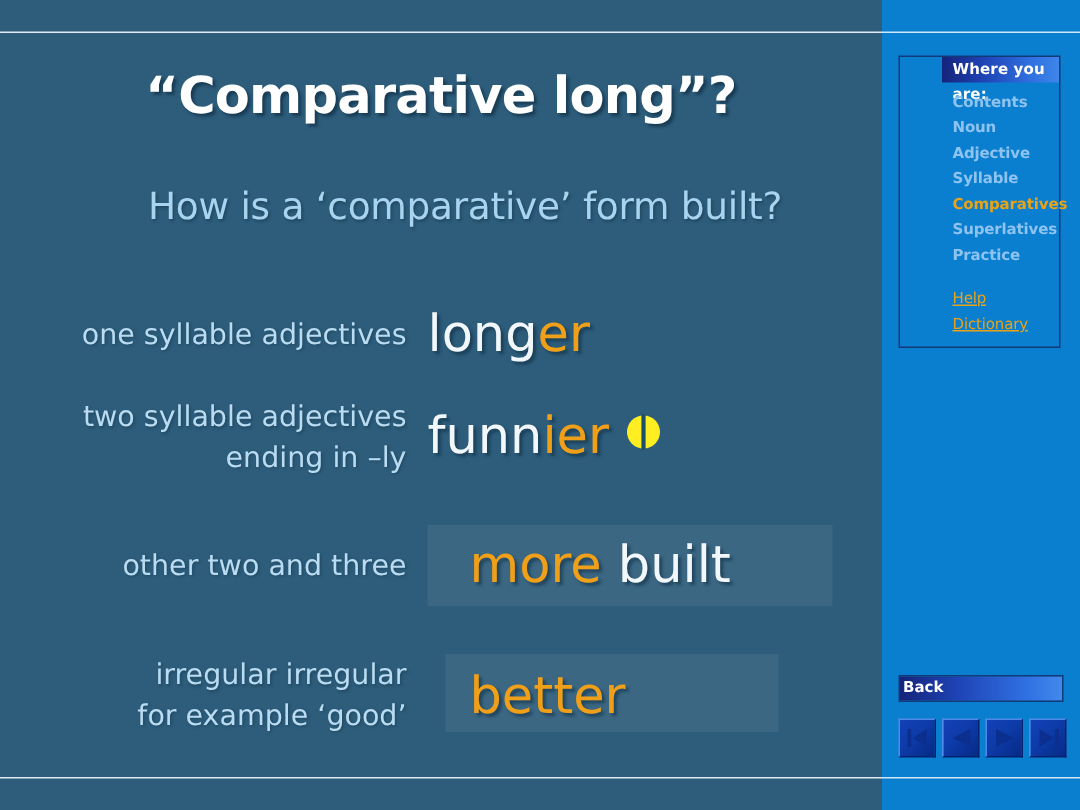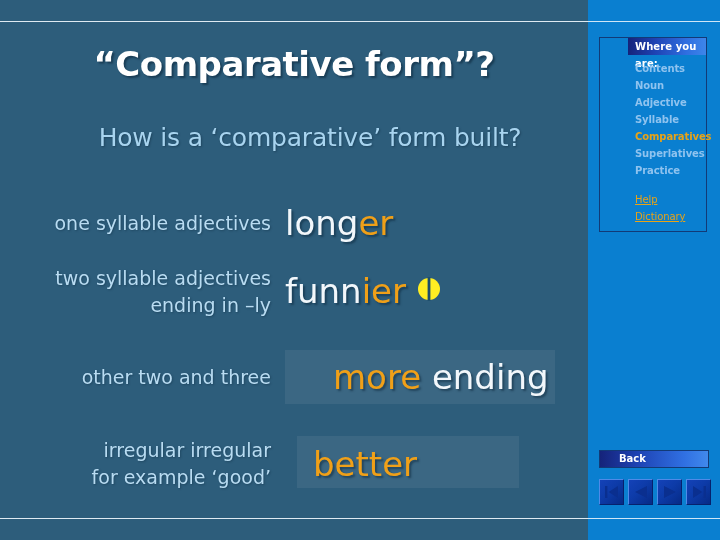--- a/index.html
+++ b/index.html
@@ -102,21 +102,21 @@
     left: 11px; top: 450px;
     width: 110px; height: 18px;
     border: 1px solid #123a77;
     box-sizing: border-box;
     background: linear-gradient(to right, #15237a 0%, #1e43b4 35%, #3070e2 78%, #4189ec 100%);
     color: #ffffff;
     font-family: "DejaVu Sans", sans-serif;
     font-size: 10px;
     font-weight: bold;
     line-height: 16px;
-    padding-left: 19px;
+    padding-left: 2px;
   }
 
   #arrow-row {
     position: absolute;
     left: 11px; top: 479px;
     width: 112px; height: 26px;
     display: flex;
     gap: 4px;
   }
   .arrow-btn {
@@ -184,21 +184,21 @@
     line-height: 40px;
     text-shadow: 2px 2px 2px rgba(10,35,55,0.5);
     white-space: nowrap;
   }
   .row .example .w { color: #f2f7fb; }
   .row .example .o { color: #f0a018; }
   .row .example .pad { padding-left: 28px; }
 
   .row.r1 { top: 198px; height: 50px; }
   .row.r2 { top: 258px; height: 68px; }
-  .row.r3 { top: 344px; height: 66px; gap: 20px; }
+  .row.r3 { top: 344px; height: 66px; }
   .row.r4 { top: 430px; height: 68px; }
 
   
   .panel {
     position: absolute;
     background: rgba(255,255,255,0.065);
   }
   .panel.p3 { left: 285px; top: 350px; width: 270px; height: 54px; }
   .panel.p4 { left: 297px; top: 436px; width: 222px; height: 52px; }
 
@@ -211,21 +211,21 @@
   }
 </style>
 </head>
 <body>
 
 <div id="slide">
 
   <div class="rule top"></div>
   <div class="rule bottom"></div>
 
-  <div id="title">“Comparative form”?</div>
+  <div id="title">“Comparative long”?</div>
   <div id="subtitle">How is a ‘comparative’ form built?</div>
 
   <div class="panel p3"></div>
   <div class="panel p4"></div>
 
   <div class="row r1">
     <div class="label">one syllable adjectives</div>
     <div class="example">
       <span class="w">long</span><span class="o">er</span>
     </div>
@@ -242,21 +242,21 @@
             <rect x="11.6" y="1.2" width="2.8" height="23.6" fill="#1d4e6b"></rect>
           </svg></span>
     </div>
   </div>
 
   <div class="row r3">
     <div class="label">
       <div>other two and three</div>
     </div>
     <div class="example">
-      <span class="o pad">more</span> <span class="w">ending</span>
+      <span class="o pad">more</span> <span class="w">built</span>
     </div>
   </div>
 
   <div class="row r4">
     <div class="label">
       <div>irregular irregular</div>
       <div>for example ‘good’</div>
     </div>
     <div class="example">
       <span class="o pad">better</span>

